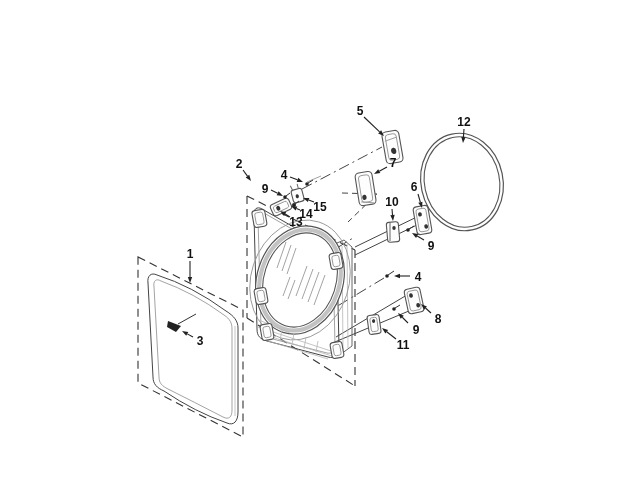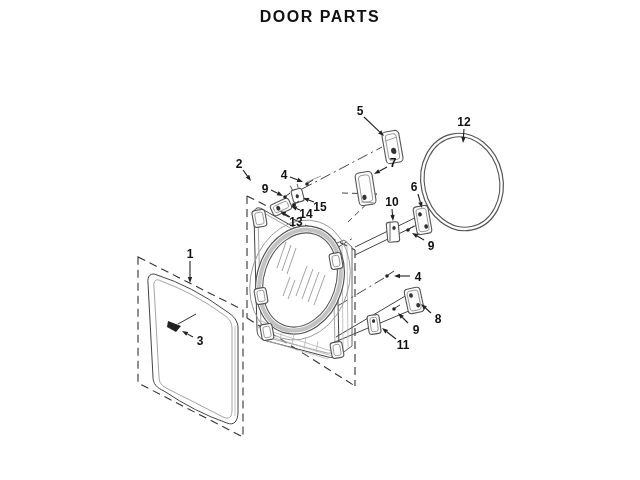--- a/index.html
+++ b/index.html
@@ -21,21 +21,20 @@
   .screw{fill:#222;stroke:none;}
   .screwln{stroke:#333;stroke-width:1;fill:none;}
   .callout-num{font:700 12px "Liberation Sans",sans-serif;fill:#111;text-anchor:middle;}
   .leader{stroke:#222;stroke-width:1.1;fill:none;}
   .arrowhead{fill:#222;stroke:none;}
 </style>
 </head>
 <body>
 
 <div id="stage">
-  <div id="title">DOOR PARTS</div>
 
   <svg id="diagram" width="640" height="480" viewBox="0 0 640 480">
 
     <g>
       <polygon class="dashed" points="138,257 243,310 243,437 138,383"></polygon>
     </g>
 
     <g>
       <path class="ln" d="M 148,283 C 147,276 151,272 157,275 Q 192,286 226,311
                C 234,316 238,321 238,328 L 238,412 C 238,421 234,426 227,423

